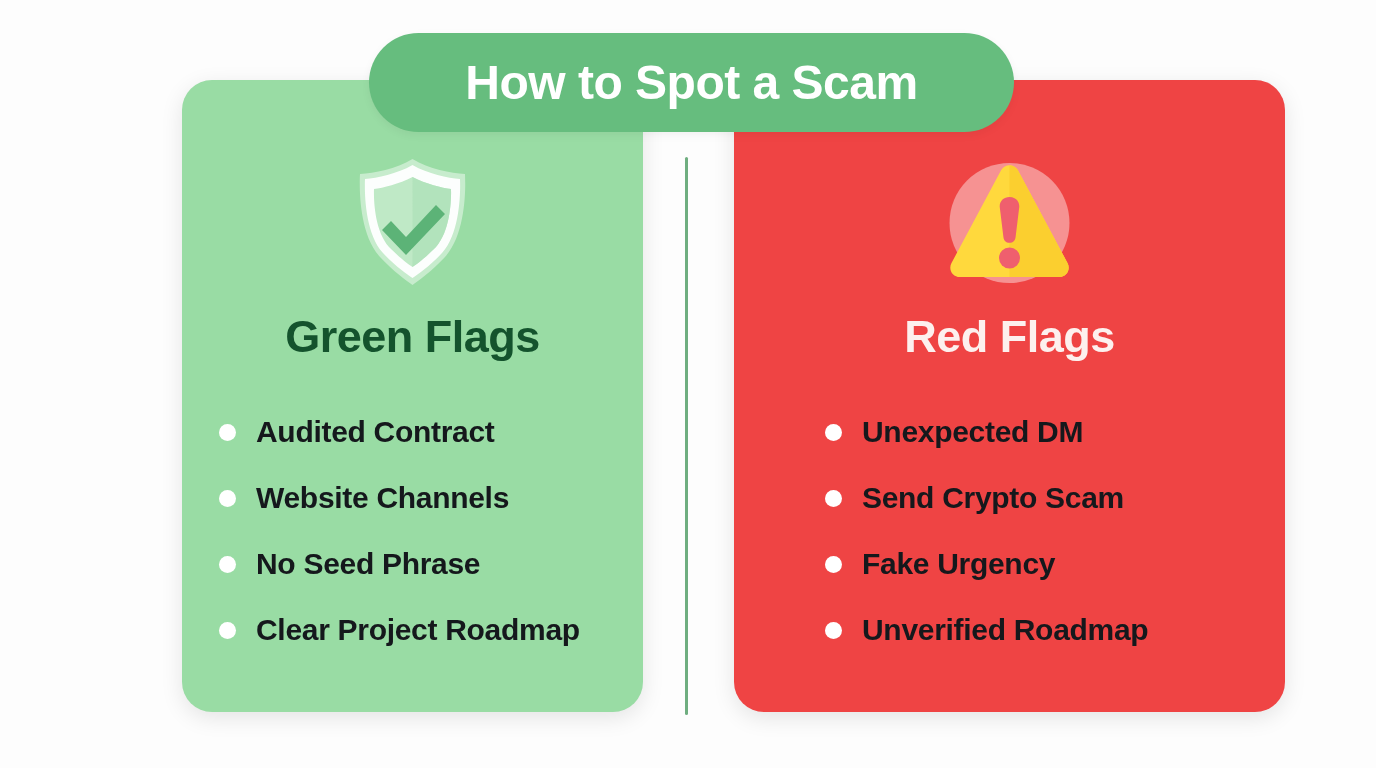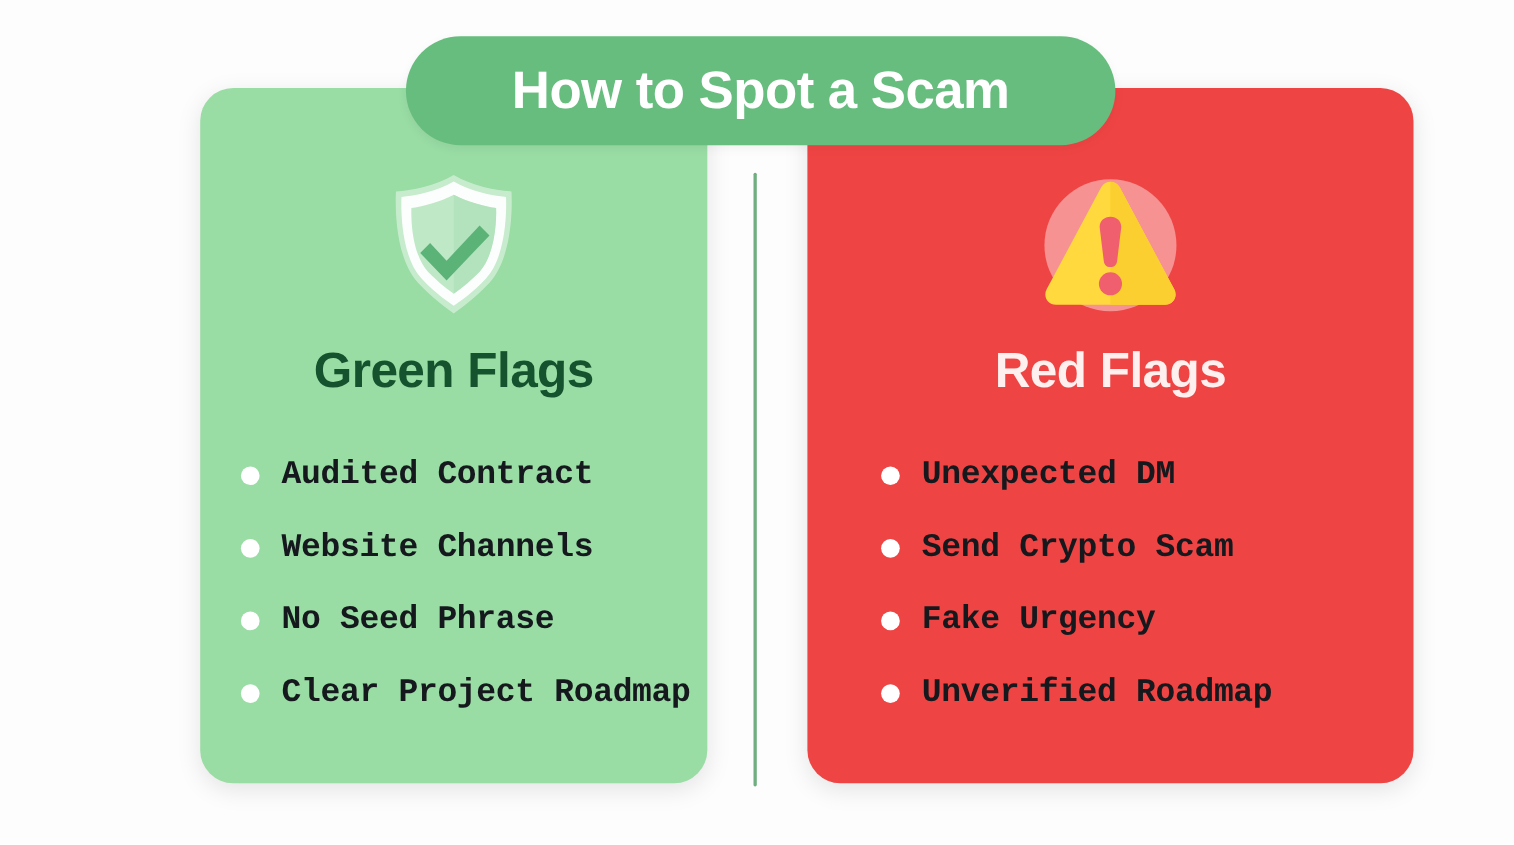--- a/index.html
+++ b/index.html
@@ -99,27 +99,26 @@
   
   .flag-list {
     margin: 0;
     padding: 0;
     list-style: none;
     width: 100%;
     box-sizing: border-box;
     margin-top: 40px;
   }
   .flag-list.green-list { padding-left: 37px; }
-  .flag-list.red-list   { padding-left: 67px; }
+  .flag-list.red-list   { padding-left: 91px; }
 
   .flag-item {
     display: flex;
     align-items: center;
     height: 66px;
-    font-family: Liberation Mono, monospace;
   }
   .bullet {
     width: 17px;
     height: 17px;
     border-radius: 50%;
     background: #ffffff;
     flex: 0 0 auto;
   }
   .flag-label {
     margin-left: 20px;

